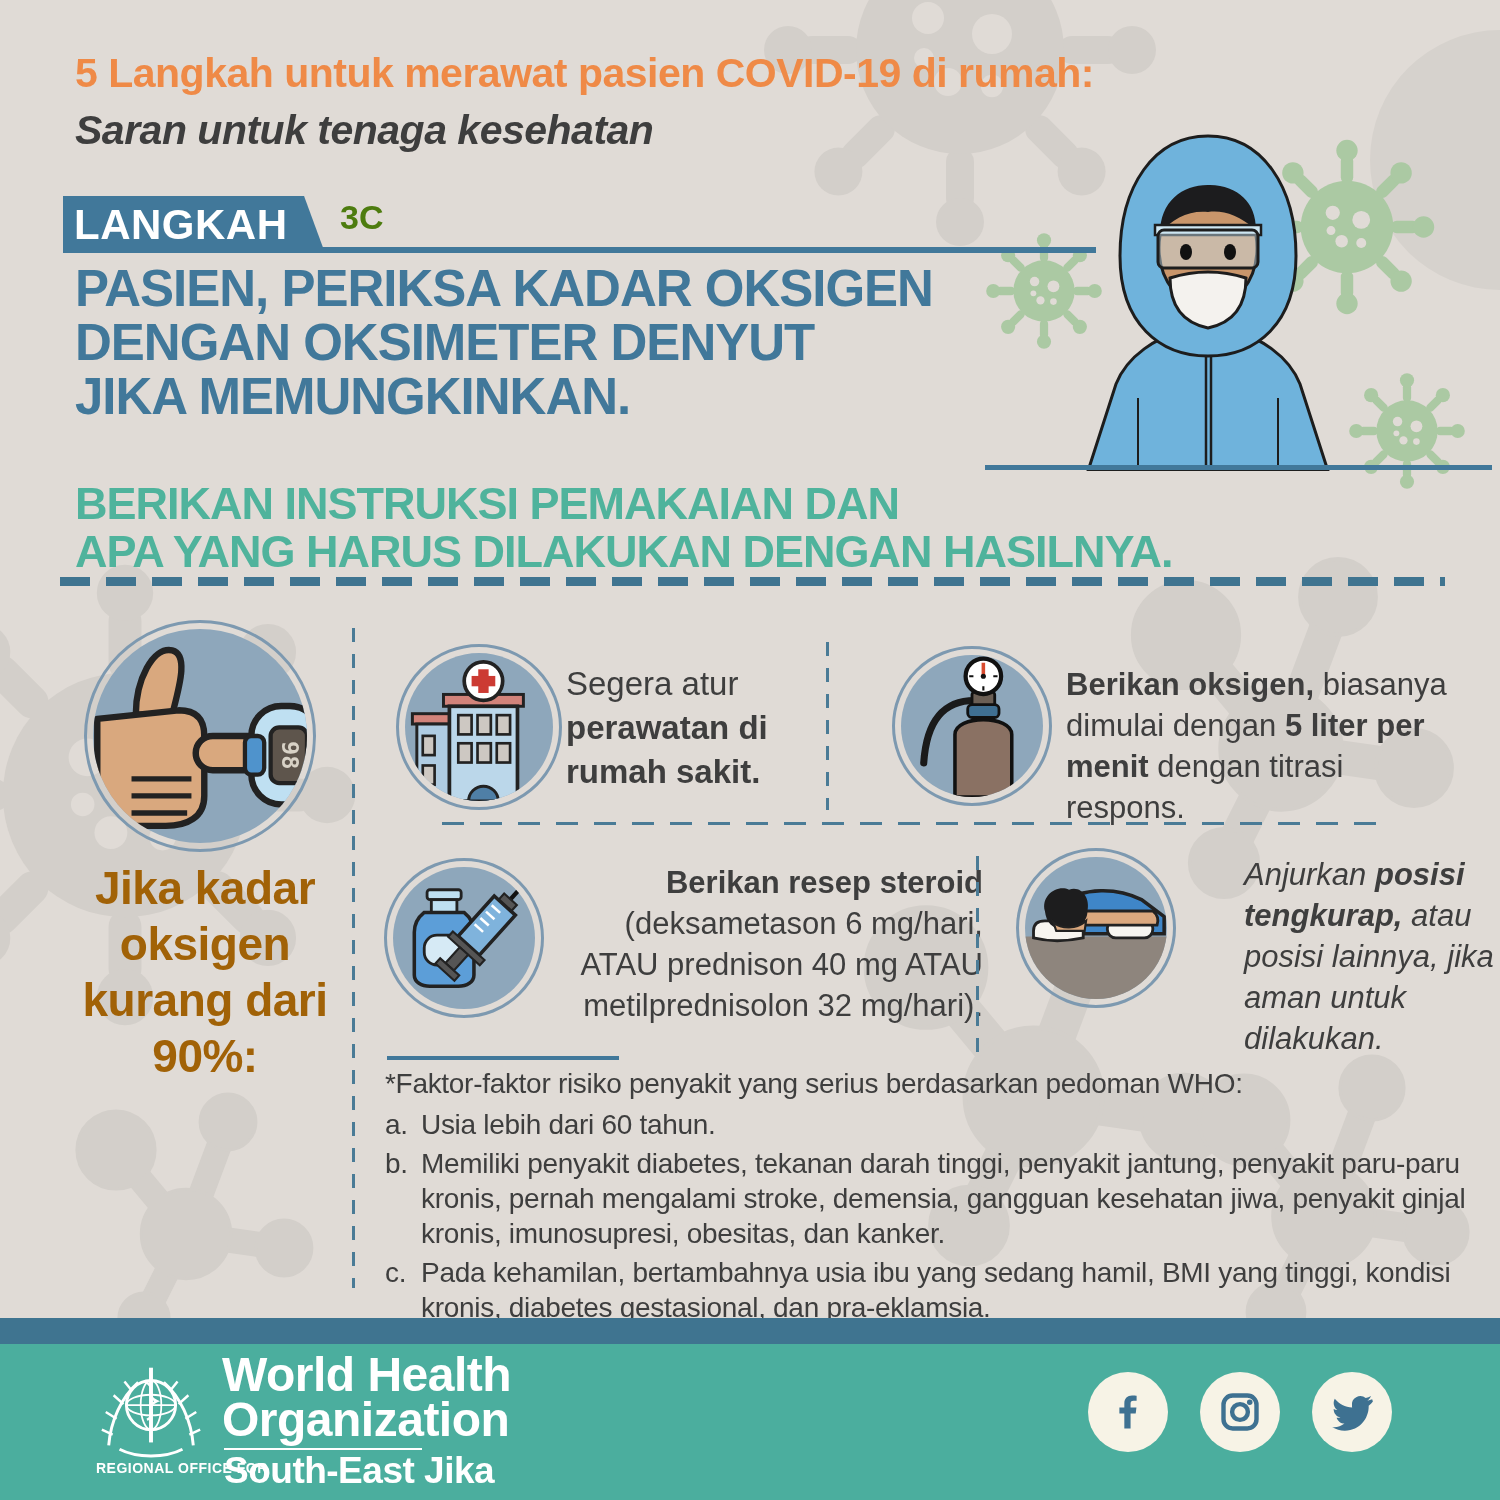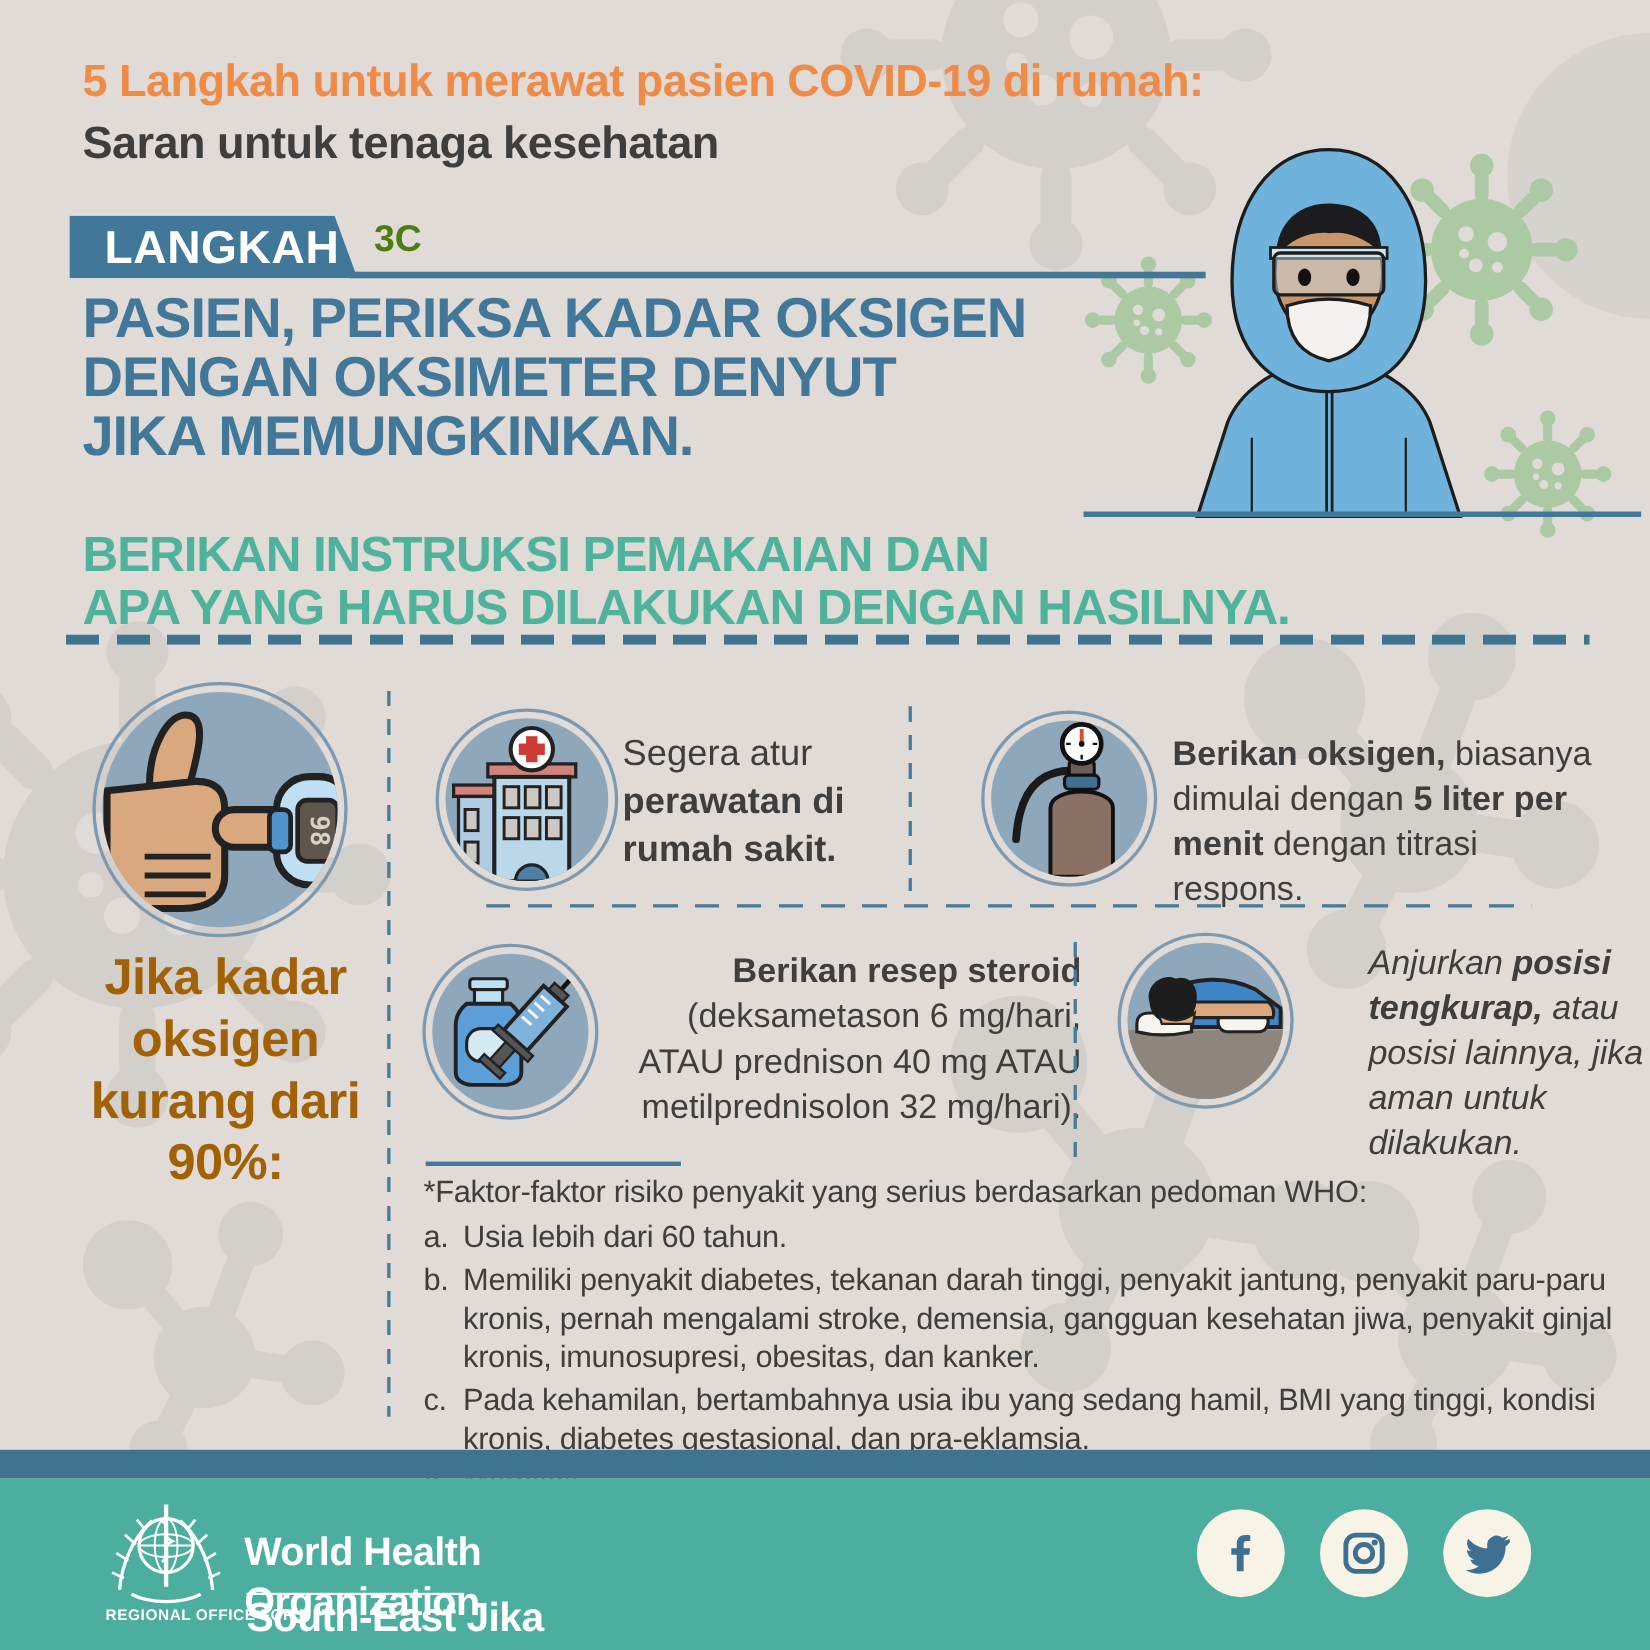--- a/index.html
+++ b/index.html
@@ -4,26 +4,26 @@
 <style>
   html,body{margin:0;padding:0;}
   body{font-family:"Liberation Sans", sans-serif; background:#888;}
   .page{position:relative;width:1500px;height:1500px;background:#E0DBD6;overflow:hidden;}
   .abs{position:absolute;}
   .deco{color:#D3CFCA;}
   .virus-green{color:#ABC9A3;}
 
   
   .title{left:75px;top:50px;font-size:41px;font-weight:bold;color:#EF8A47;letter-spacing:-0.5px;white-space:nowrap;}
-  .subtitle{left:75px;top:107px;font-size:41px;font-weight:bold;color:#3E3E3E;letter-spacing:-0.5px;white-space:nowrap;}
+  .subtitle{left:75px;top:107px;font-size:41px;font-weight:bold;font-style:italic;color:#3E3E3E;letter-spacing:-0.5px;white-space:nowrap;}
 
   
   .badge{left:63px;top:196px;width:262px;height:57px;background:#41789A;
          clip-path:polygon(0 0, 92% 0, 100% 100%, 0 100%);}
-  .badge span{display:block;color:#fff;font-size:42px;font-weight:bold;line-height:57px;padding-left:32px;letter-spacing:0.5px;}
+  .badge span{display:block;color:#fff;font-size:42px;font-weight:bold;line-height:57px;padding-left:11px;letter-spacing:0.5px;}
   .step-num{left:340px;top:198px;font-size:34px;font-weight:bold;color:#4d7c0f;}
   .step-underline{left:318px;top:247px;width:778px;height:6px;background:#41789A;}
 
   
   .headline{left:75px;top:262px;color:#41789A;font-size:51px;font-weight:bold;line-height:54px;letter-spacing:-1px;white-space:nowrap;}
   .subheadline{left:75px;top:480px;color:#4FB39C;font-size:45px;font-weight:bold;line-height:48px;letter-spacing:-1px;white-space:nowrap;}
 
   
   .dash-h-main{left:60px;top:577px;width:1385px;height:9px;
       background:repeating-linear-gradient(90deg,#3F7490 0 30px,transparent 30px 46px);}
@@ -50,21 +50,21 @@
   
   .footnote{left:385px;top:1066px;width:1120px;color:#3E3E3E;font-size:28px;line-height:35px;letter-spacing:-0.3px;}
   .fn-header{margin-bottom:6px;}
   .fn-row{display:flex;margin-bottom:4px;}
   .fn-label{width:36px;flex:0 0 36px;}
   .fn-text{flex:1;}
 
   
   .footer-bar{left:0;top:1318px;width:1500px;height:26px;background:#3F7490;}
   .footer{left:0;top:1344px;width:1500px;height:156px;background:#4BAE9E;}
-  .who-name{left:222px;top:1352px;color:#fff;font-size:36px;font-weight:bold;line-height:45px;letter-spacing:-0.5px;margin-top:36px;}
+  .who-name{left:222px;top:1352px;color:#fff;font-size:48px;font-weight:bold;line-height:45px;letter-spacing:-0.5px;}
   .who-underline{left:224px;top:1448px;width:198px;height:2px;background:#fff;}
   .who-office-prefix{left:96px;top:1460px;color:#fff;font-size:14px;font-weight:bold;letter-spacing:0.5px;}
   .who-office-region{left:224px;top:1450px;color:#fff;font-size:37px;font-weight:bold;letter-spacing:-0.5px;}
   .social{width:80px;height:80px;border-radius:50%;background:#F7F3E6;top:1372px;display:flex;align-items:center;justify-content:center;cursor:pointer;}
   .social svg{width:44px;height:44px;color:#3E7191;}
 
   .worker-line{left:985px;top:465px;width:507px;height:5px;background:#41789A;}
 </style>
 </head>
 <body>

